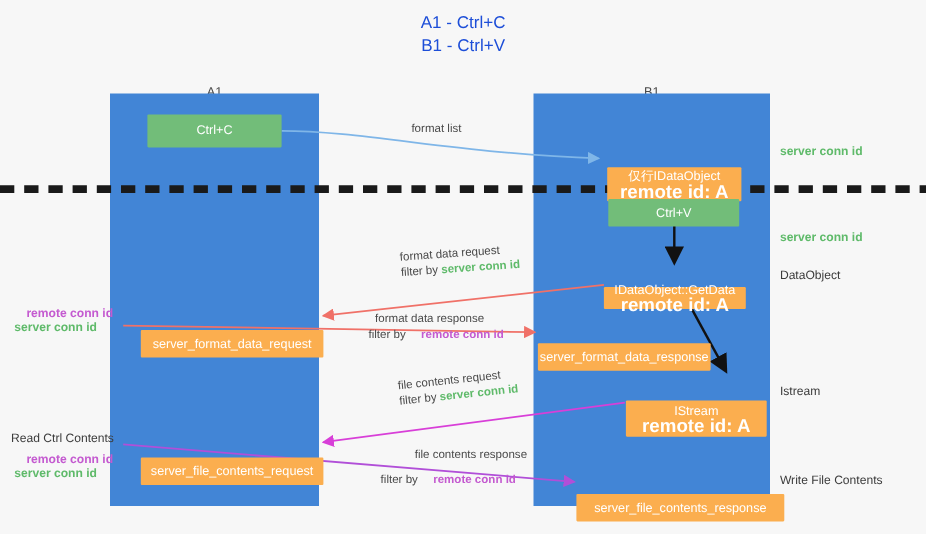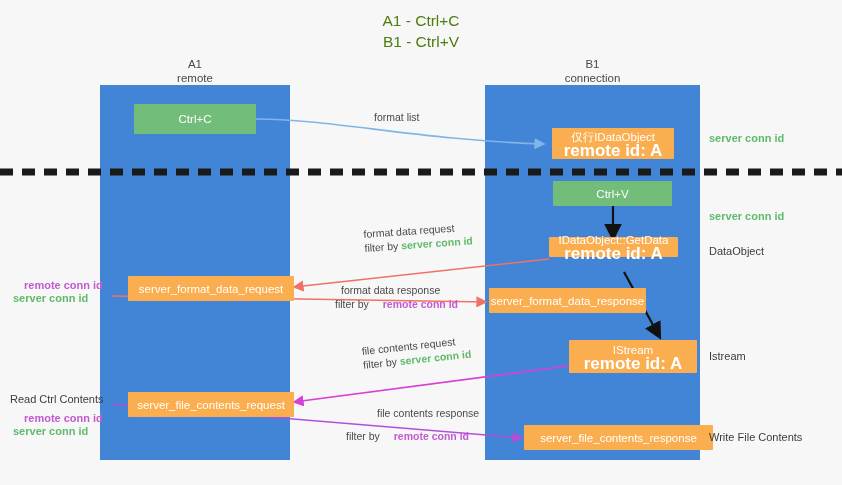--- a/index.html
+++ b/index.html
@@ -9,44 +9,44 @@
     font-family:"Liberation Sans","DejaVu Sans",sans-serif;
     position:relative;overflow:hidden;
     color:#3c3c3c;
   }
   .canvas{position:absolute;left:0;top:0;width:842px;height:485px;}
   .abs{position:absolute;}
 
   
   .title{
     left:0;top:10px;width:842px;text-align:center;
-    font-size:15.5px;line-height:21px;color:#4d7c0f;
+    font-size:15.5px;line-height:21px;color:#1d4ed8;
   }
 
   
   .colhead{
     text-align:center;font-size:11.5px;line-height:14px;color:#4a4a4a;
   }
-  .colhead .big{display:block;}
+  .colhead .big{display:block;margin-top:20px;}
   .colhead .sub{display:block;}
 
   
   .lane{background:#4285d6;}
   #lane-a1{left:100px;top:85px;width:190px;height:375px;}
   #lane-b1{left:485px;top:85px;width:215px;height:375px;}
 
   
   .box{
     box-sizing:border-box;
     display:flex;flex-direction:column;align-items:center;justify-content:center;
     color:#ffffff;font-size:11.5px;line-height:14px;text-align:center;
     border-radius:1px;
   }
   .box.green{background:#72bd79;}
-  .box.orange{background:#fbae4f;}
+  .box.orange{background:#fbae4f;margin-top:24px;}
   .box .l2{font-size:17px;font-weight:bold;}
 
   
   .sidelabel{font-size:11px;line-height:13px;}
   .server{color:#5fba6a;font-weight:bold;}
   .remote{color:#c45ad0;font-weight:bold;padding-left:11px;}
   .plain{color:#3c3c3c;}
 
   
   .arrlabel{

